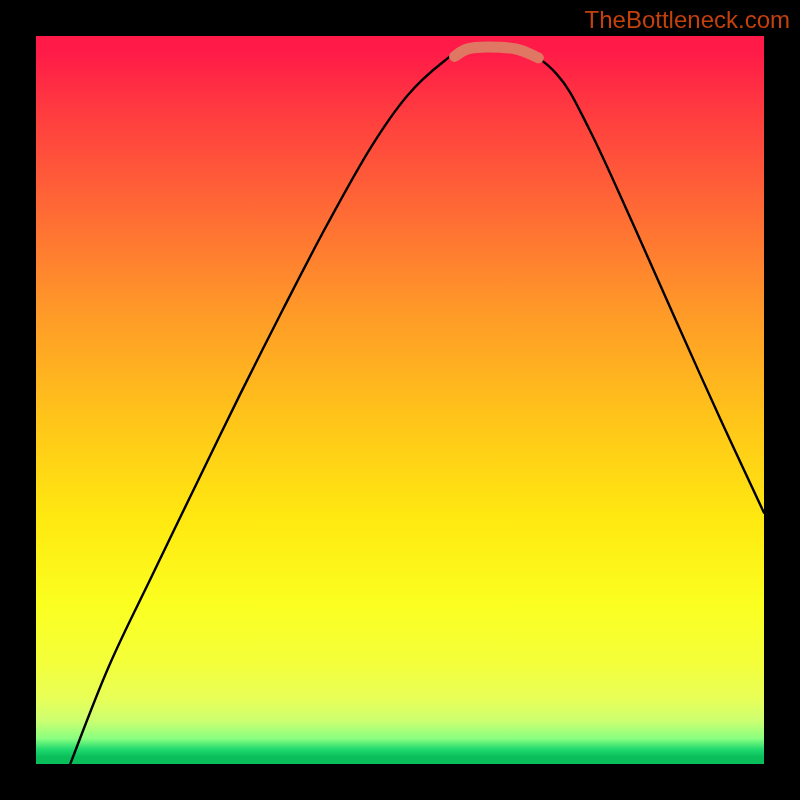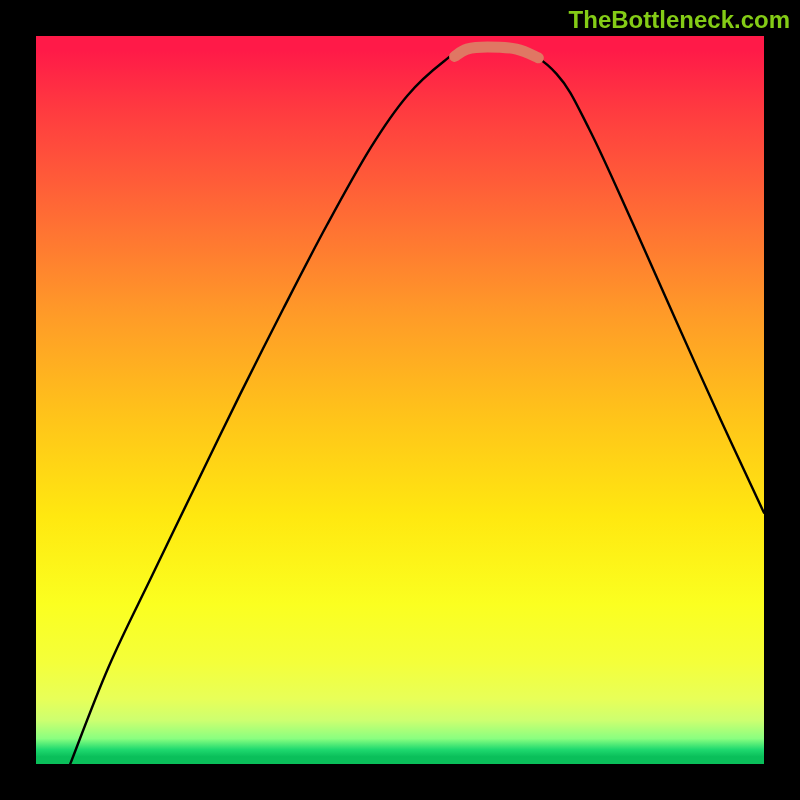--- a/index.html
+++ b/index.html
@@ -8,24 +8,24 @@
     width: 800px;
     height: 800px;
     background: #000;
     position: relative;
     overflow: hidden;
   }
   .watermark {
     position: absolute;
     top: 6px;
     right: 10px;
-    color: #84cc16;
+    color: #c2410c;
     font-family: Arial, sans-serif;
     font-size: 24px;
-    font-weight: 700;
+    font-weight: 400;
     z-index: 10;
   }
   .plot-area {
     position: absolute;
     left: 36px;
     top: 36px;
     width: 728px;
     height: 728px;
   }
   .gradient {

